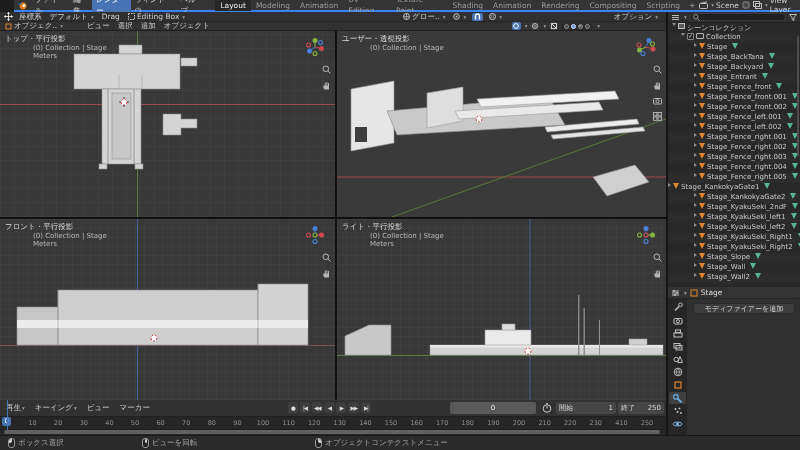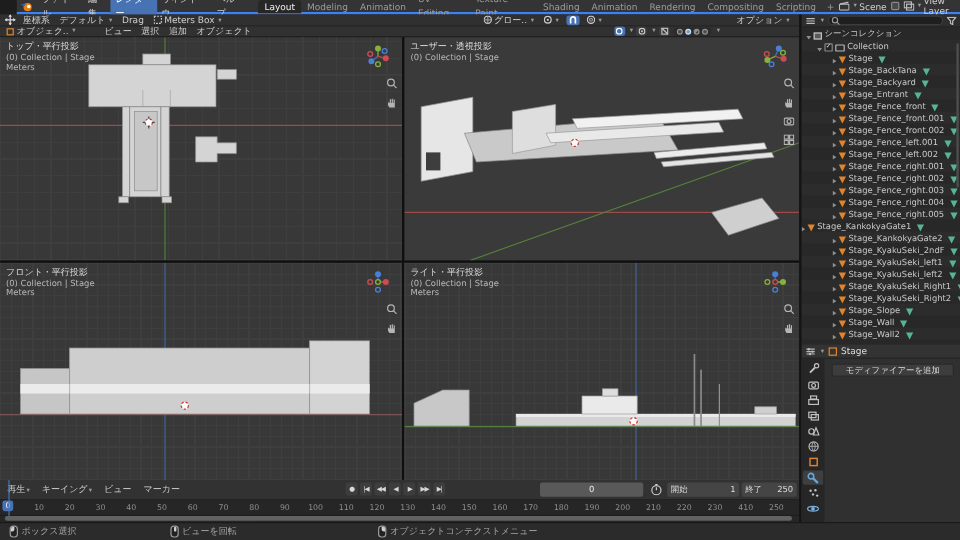--- a/index.html
+++ b/index.html
@@ -46,21 +46,21 @@
                       repeating-linear-gradient(90deg,#3e3e3e 0 1px,transparent 1px 9px);}
   .vp.grid.coarse{background-image:repeating-linear-gradient(0deg,#3e3e3e 0 1px,transparent 1px 14px),
                       repeating-linear-gradient(90deg,#3e3e3e 0 1px,transparent 1px 14px);}
   .vp.tl{left:0;top:0;width:335px;height:186px;}
   .vp.tr{left:337px;top:0;width:329px;height:186px;}
   .vp.bl{left:0;top:188px;width:335px;height:181px;}
   .vp.br{left:337px;top:188px;width:329px;height:181px;}
   .vp svg.scene{position:absolute;left:0;top:0;}
   .vplabel{position:absolute;left:5px;top:4px;line-height:8.5px;}
   .vplabel .l1{color:#dcdcdc;}
-  .vplabel .l2,.vplabel .l3{color:#b9b9b9;font-size:7px;}
+  .vplabel .l2,.vplabel .l3{color:#b9b9b9;font-size:7px;margin-left:28px;}
   .gizmo{position:absolute;right:10px;top:6px;}
   .navicons{position:absolute;right:4px;top:34px;display:flex;flex-direction:column;gap:7px;align-items:center;}
   
   .timeline{position:absolute;left:0;top:400px;width:666px;height:35px;background:#262626;}
   .tl-head{position:relative;height:17px;background:#323232;display:flex;align-items:center;
            border-bottom:1px solid #202020;padding-left:4px;gap:6px;}
   .pbrow{position:absolute;left:288px;top:2px;display:flex;gap:2px;}
   .pbtn{min-width:10px;height:11px;background:#3d3d3d;border-radius:2px;color:#d8d8d8;
         font-size:5.5px;display:flex;align-items:center;justify-content:center;padding:0 2px;letter-spacing:-1px;}
   .f-cur{position:absolute;left:450px;top:2px;width:86px;height:12px;background:#595959;border-radius:2px;
@@ -79,21 +79,21 @@
   .hscroll{position:absolute;left:4px;right:6px;top:0;height:4px;background:#616161;border-radius:2px;}
   
   .vdivider{position:absolute;left:666px;top:12px;width:2px;height:423px;background:#141414;}
   .out-head{position:absolute;left:668px;top:12px;width:132px;height:11px;background:#2e2e2e;
             display:flex;align-items:center;gap:3px;padding:0 3px;border-bottom:1px solid #222;}
   .search{flex:1;height:8px;background:#1f1f1f;border:1px solid #3c3c3c;border-radius:5px;
           display:flex;align-items:center;padding:0 2px;gap:2px;}
   .search input{flex:1;min-width:0;background:transparent;border:none;outline:none;color:#ccc;
           font-size:6.5px;padding:0;height:7px;font-family:inherit;}
   .outliner{position:absolute;left:668px;top:23px;width:132px;height:264px;background:#282828;overflow:hidden;}
-  .orow{display:flex;align-items:flex-end;height:10px;gap:2px;}
+  .orow{display:flex;align-items:flex-start;height:10px;gap:2px;}
   .orow.alt{background:#2c2c2c;}
   .olabel{color:#c9c9c9;font-size:7px;white-space:nowrap;}
   .disc{width:0;height:0;display:inline-block;}
   .disc.r{border-top:2.5px solid transparent;border-bottom:2.5px solid transparent;border-left:3.5px solid #8f8f8f;}
   .disc.d{border-left:2.5px solid transparent;border-right:2.5px solid transparent;border-top:3.5px solid #8f8f8f;}
   .tri{width:0;height:0;border-left:3.5px solid transparent;border-right:3.5px solid transparent;display:inline-block;}
   .tri.o{border-top:6px solid #e0852d;}
   .tri.t{border-top:6px solid #56b598;margin-left:3px;}
   .cb{width:7px;height:7px;background:#232323;border:1px solid #888;border-radius:1px;color:#e8e8e8;
       font-size:5.5px;line-height:5px;text-align:center;}
@@ -204,21 +204,21 @@
       </span>
     <span class="tbtn">
         <span>Drag</span>
       </span>
     <span class="tbtn">
       <span class="ibox">
           <svg width="7" height="7">
             <rect x="0.5" y="0.5" width="6" height="6" fill="none" stroke="#ccc" stroke-dasharray="1.5 1"></rect>
           </svg>
         </span>
-      <span>Meters Box</span>
+      <span>Editing Box</span>
         <span class="caret"></span>
     </span>
     <span class="tbtn" style="margin-left:210px">
       <span class="ibox">
           <svg width="7" height="7">
             <circle cx="3.5" cy="3.5" r="3" fill="none" stroke="#ccc"></circle>
             <path d="M0.5,3.5 H6.5 M3.5,0.5 V6.5" stroke="#999"></path>
           </svg>
         </span>
       <span>グロー..</span>

